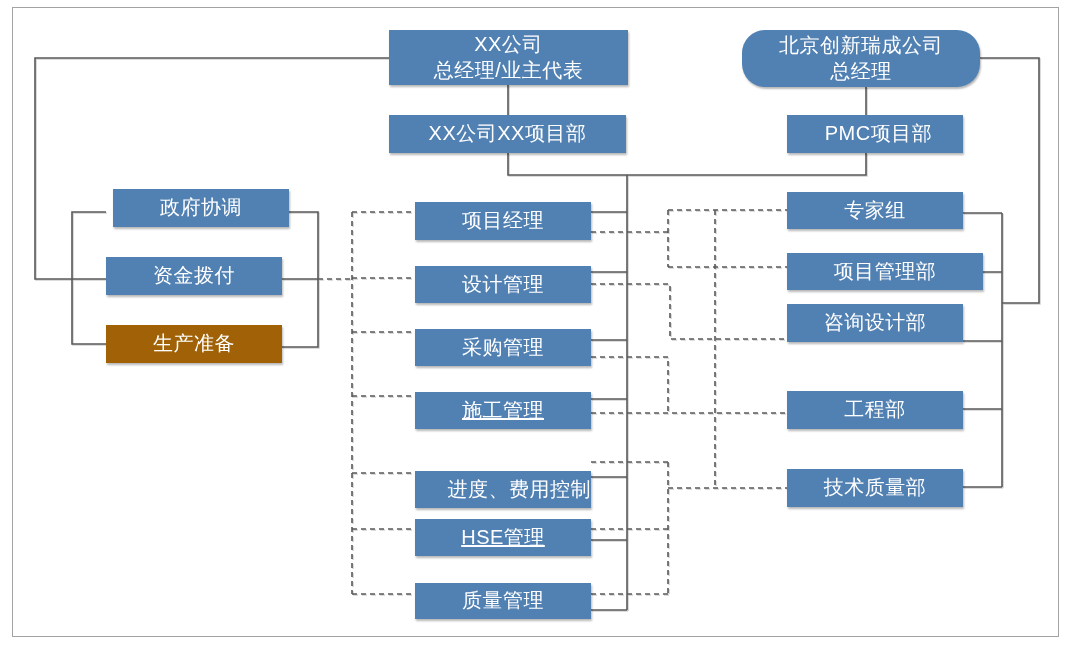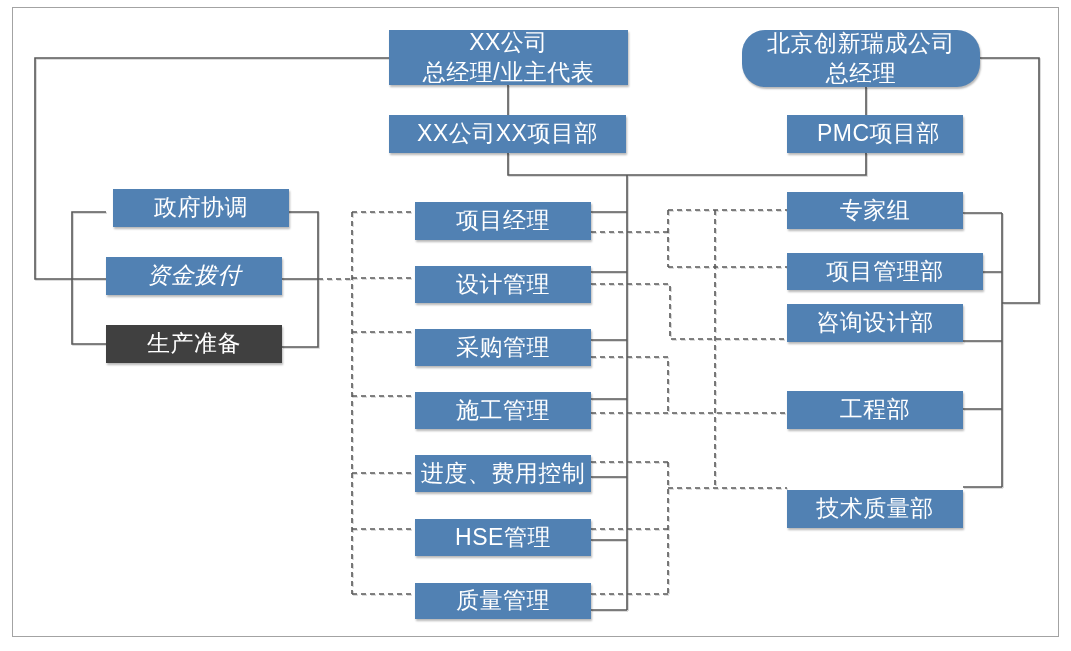--- a/index.html
+++ b/index.html
@@ -38,21 +38,21 @@
     display: flex;
     align-items: center;
     justify-content: center;
     text-align: center;
     box-sizing: border-box;
     box-shadow: 1px 2px 2px rgba(0,0,0,0.28);
   }
   .node span {
     display: block;
     white-space: pre-line;
-    font-size: 23px;
+    font-size: 20px;
     line-height: 1.28;
     letter-spacing: 0.5px;
   }
 </style>
 </head>
 <body>
 
 <div id="canvas">
   <svg id="edges" viewBox="0 0 1071 651" xmlns="http://www.w3.org/2000/svg">
       <polyline points="389,58 35,58 35,279 106,279" fill="none" stroke="#595959" stroke-width="1.6"></polyline>
@@ -111,57 +111,57 @@
       <div class="node" style="left: 742px; top: 30px; width: 238px; height: 57px; background: rgb(81, 129, 179); color: rgb(255, 255, 255); border-radius: 23px;">
         <span>北京创新瑞成公司
 总经理</span>
       </div>
       <div class="node" style="left: 787px; top: 115px; width: 176px; height: 38px; background: rgb(81, 129, 179); color: rgb(255, 255, 255); padding-left: 7px;">
         <span>PMC项目部</span>
       </div>
       <div class="node" style="left: 113px; top: 189px; width: 176px; height: 38px; background: rgb(81, 129, 179); color: rgb(255, 255, 255);">
         <span>政府协调</span>
       </div>
-      <div class="node" style="left: 106px; top: 257px; width: 176px; height: 38px; background: rgb(81, 129, 179); color: rgb(255, 255, 255); font-style: italic;">
+      <div class="node" style="left: 106px; top: 257px; width: 176px; height: 38px; background: rgb(81, 129, 179); color: rgb(255, 255, 255);">
         <span>资金拨付</span>
       </div>
-      <div class="node" style="left: 106px; top: 325px; width: 176px; height: 38px; background: #404040; color: rgb(255, 255, 255);">
+      <div class="node" style="left: 106px; top: 325px; width: 176px; height: 38px; background: #a16207; color: rgb(255, 255, 255);">
         <span>生产准备</span>
       </div>
       <div class="node" style="left: 415px; top: 202px; width: 176px; height: 38px; background: rgb(81, 129, 179); color: rgb(255, 255, 255);">
         <span>项目经理</span>
       </div>
       <div class="node" style="left: 415px; top: 266px; width: 176px; height: 37px; background: rgb(81, 129, 179); color: rgb(255, 255, 255);">
         <span>设计管理</span>
       </div>
       <div class="node" style="left: 415px; top: 329px; width: 176px; height: 37px; background: rgb(81, 129, 179); color: rgb(255, 255, 255);">
         <span>采购管理</span>
       </div>
-      <div class="node" style="left: 415px; top: 392px; width: 176px; height: 37px; background: rgb(81, 129, 179); color: rgb(255, 255, 255);">
+      <div class="node" style="left: 415px; top: 392px; width: 176px; height: 37px; background: rgb(81, 129, 179); color: rgb(255, 255, 255); text-decoration: underline;">
         <span>施工管理</span>
       </div>
-      <div class="node" style="left: 415px; top: 455px; width: 176px; height: 37px; background: rgb(81, 129, 179); color: rgb(255, 255, 255);">
+      <div class="node" style="left: 415px; top: 471px; width: 176px; height: 37px; background: rgb(81, 129, 179); color: rgb(255, 255, 255); justify-content: flex-end;">
         <span>进度、费用控制</span>
       </div>
-      <div class="node" style="left: 415px; top: 519px; width: 176px; height: 37px; background: rgb(81, 129, 179); color: rgb(255, 255, 255);">
+      <div class="node" style="left: 415px; top: 519px; width: 176px; height: 37px; background: rgb(81, 129, 179); color: rgb(255, 255, 255); text-decoration: underline;">
         <span>HSE管理</span>
       </div>
       <div class="node" style="left: 415px; top: 583px; width: 176px; height: 36px; background: rgb(81, 129, 179); color: rgb(255, 255, 255); justify-content: center;">
         <span>质量管理</span>
       </div>
       <div class="node" style="left: 787px; top: 192px; width: 176px; height: 37px; background: rgb(81, 129, 179); color: rgb(255, 255, 255);">
         <span>专家组</span>
       </div>
       <div class="node" style="left: 787px; top: 253px; width: 196px; height: 37px; background: rgb(81, 129, 179); color: rgb(255, 255, 255);">
         <span>项目管理部</span>
       </div>
       <div class="node" style="left: 787px; top: 304px; width: 176px; height: 38px; background: rgb(81, 129, 179); color: rgb(255, 255, 255);">
         <span>咨询设计部</span>
       </div>
       <div class="node" style="left: 787px; top: 391px; width: 176px; height: 38px; background: rgb(81, 129, 179); color: rgb(255, 255, 255); justify-content: center;">
         <span>工程部</span>
       </div>
-      <div class="node" style="left: 787px; top: 490px; width: 176px; height: 38px; background: rgb(81, 129, 179); color: rgb(255, 255, 255);">
+      <div class="node" style="left: 787px; top: 469px; width: 176px; height: 38px; background: rgb(81, 129, 179); color: rgb(255, 255, 255);">
         <span>技术质量部</span>
       </div>
     </div>
   <div id="frame"></div>
 </div>
 
 </body></html>

